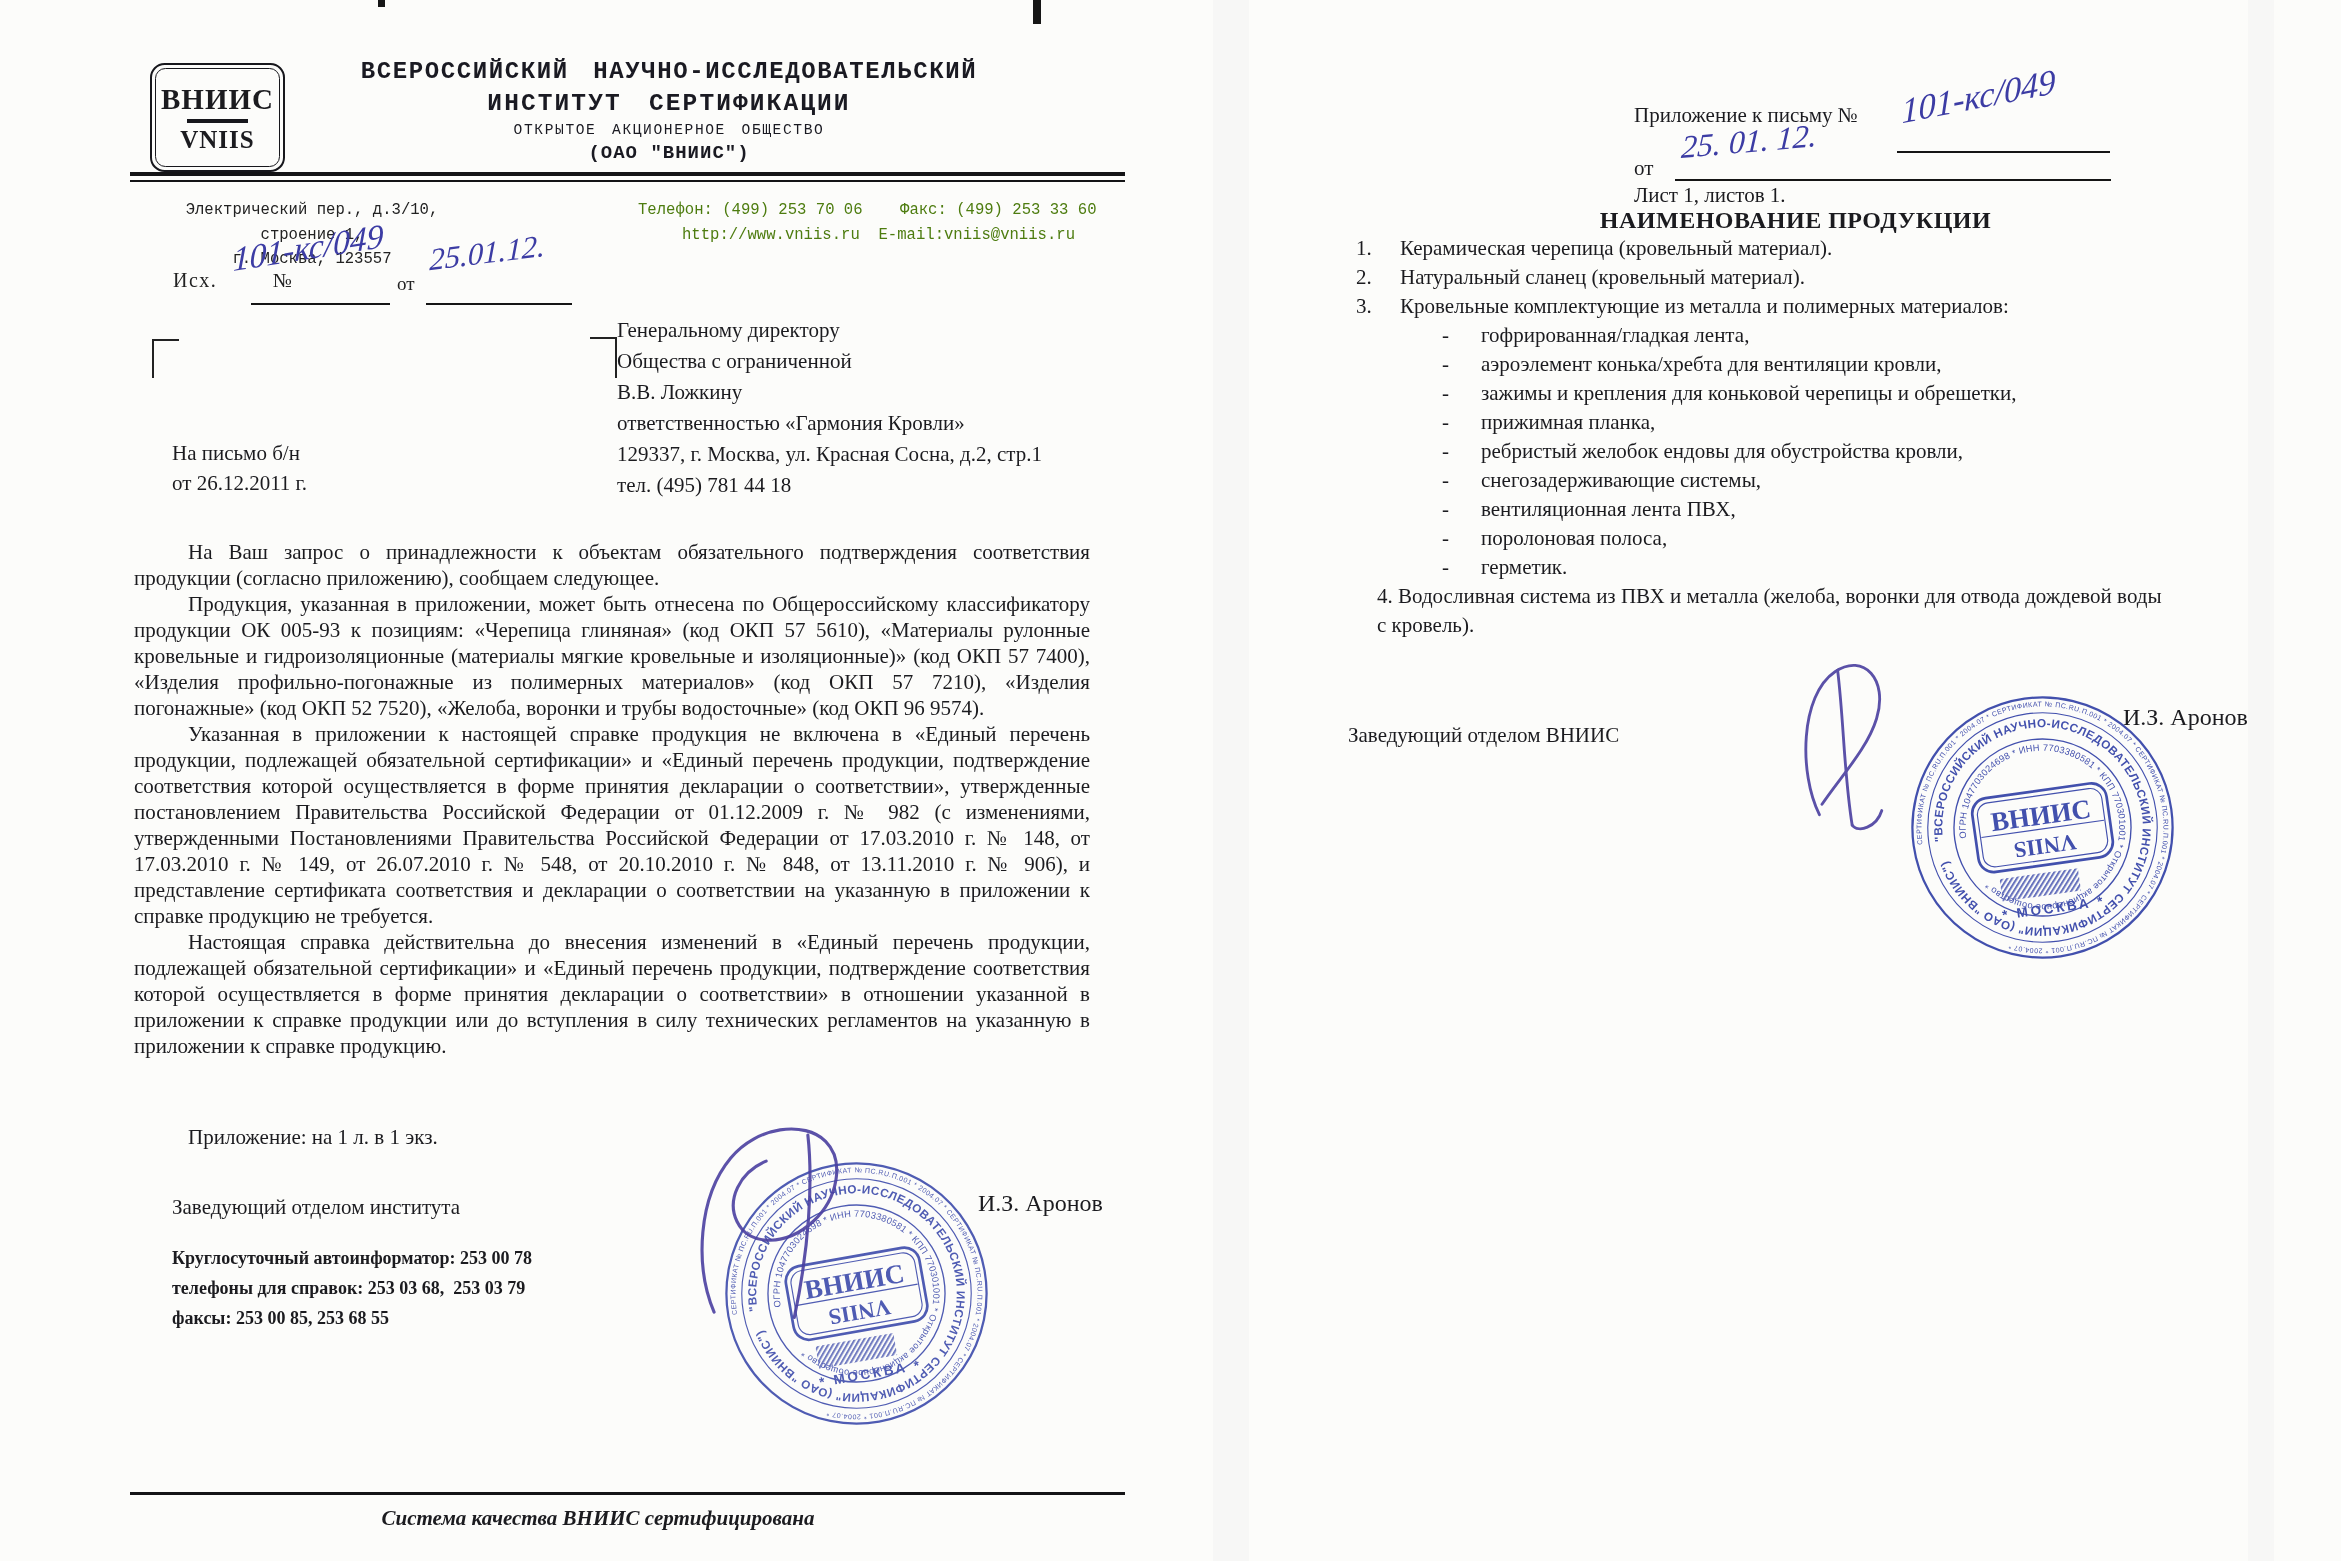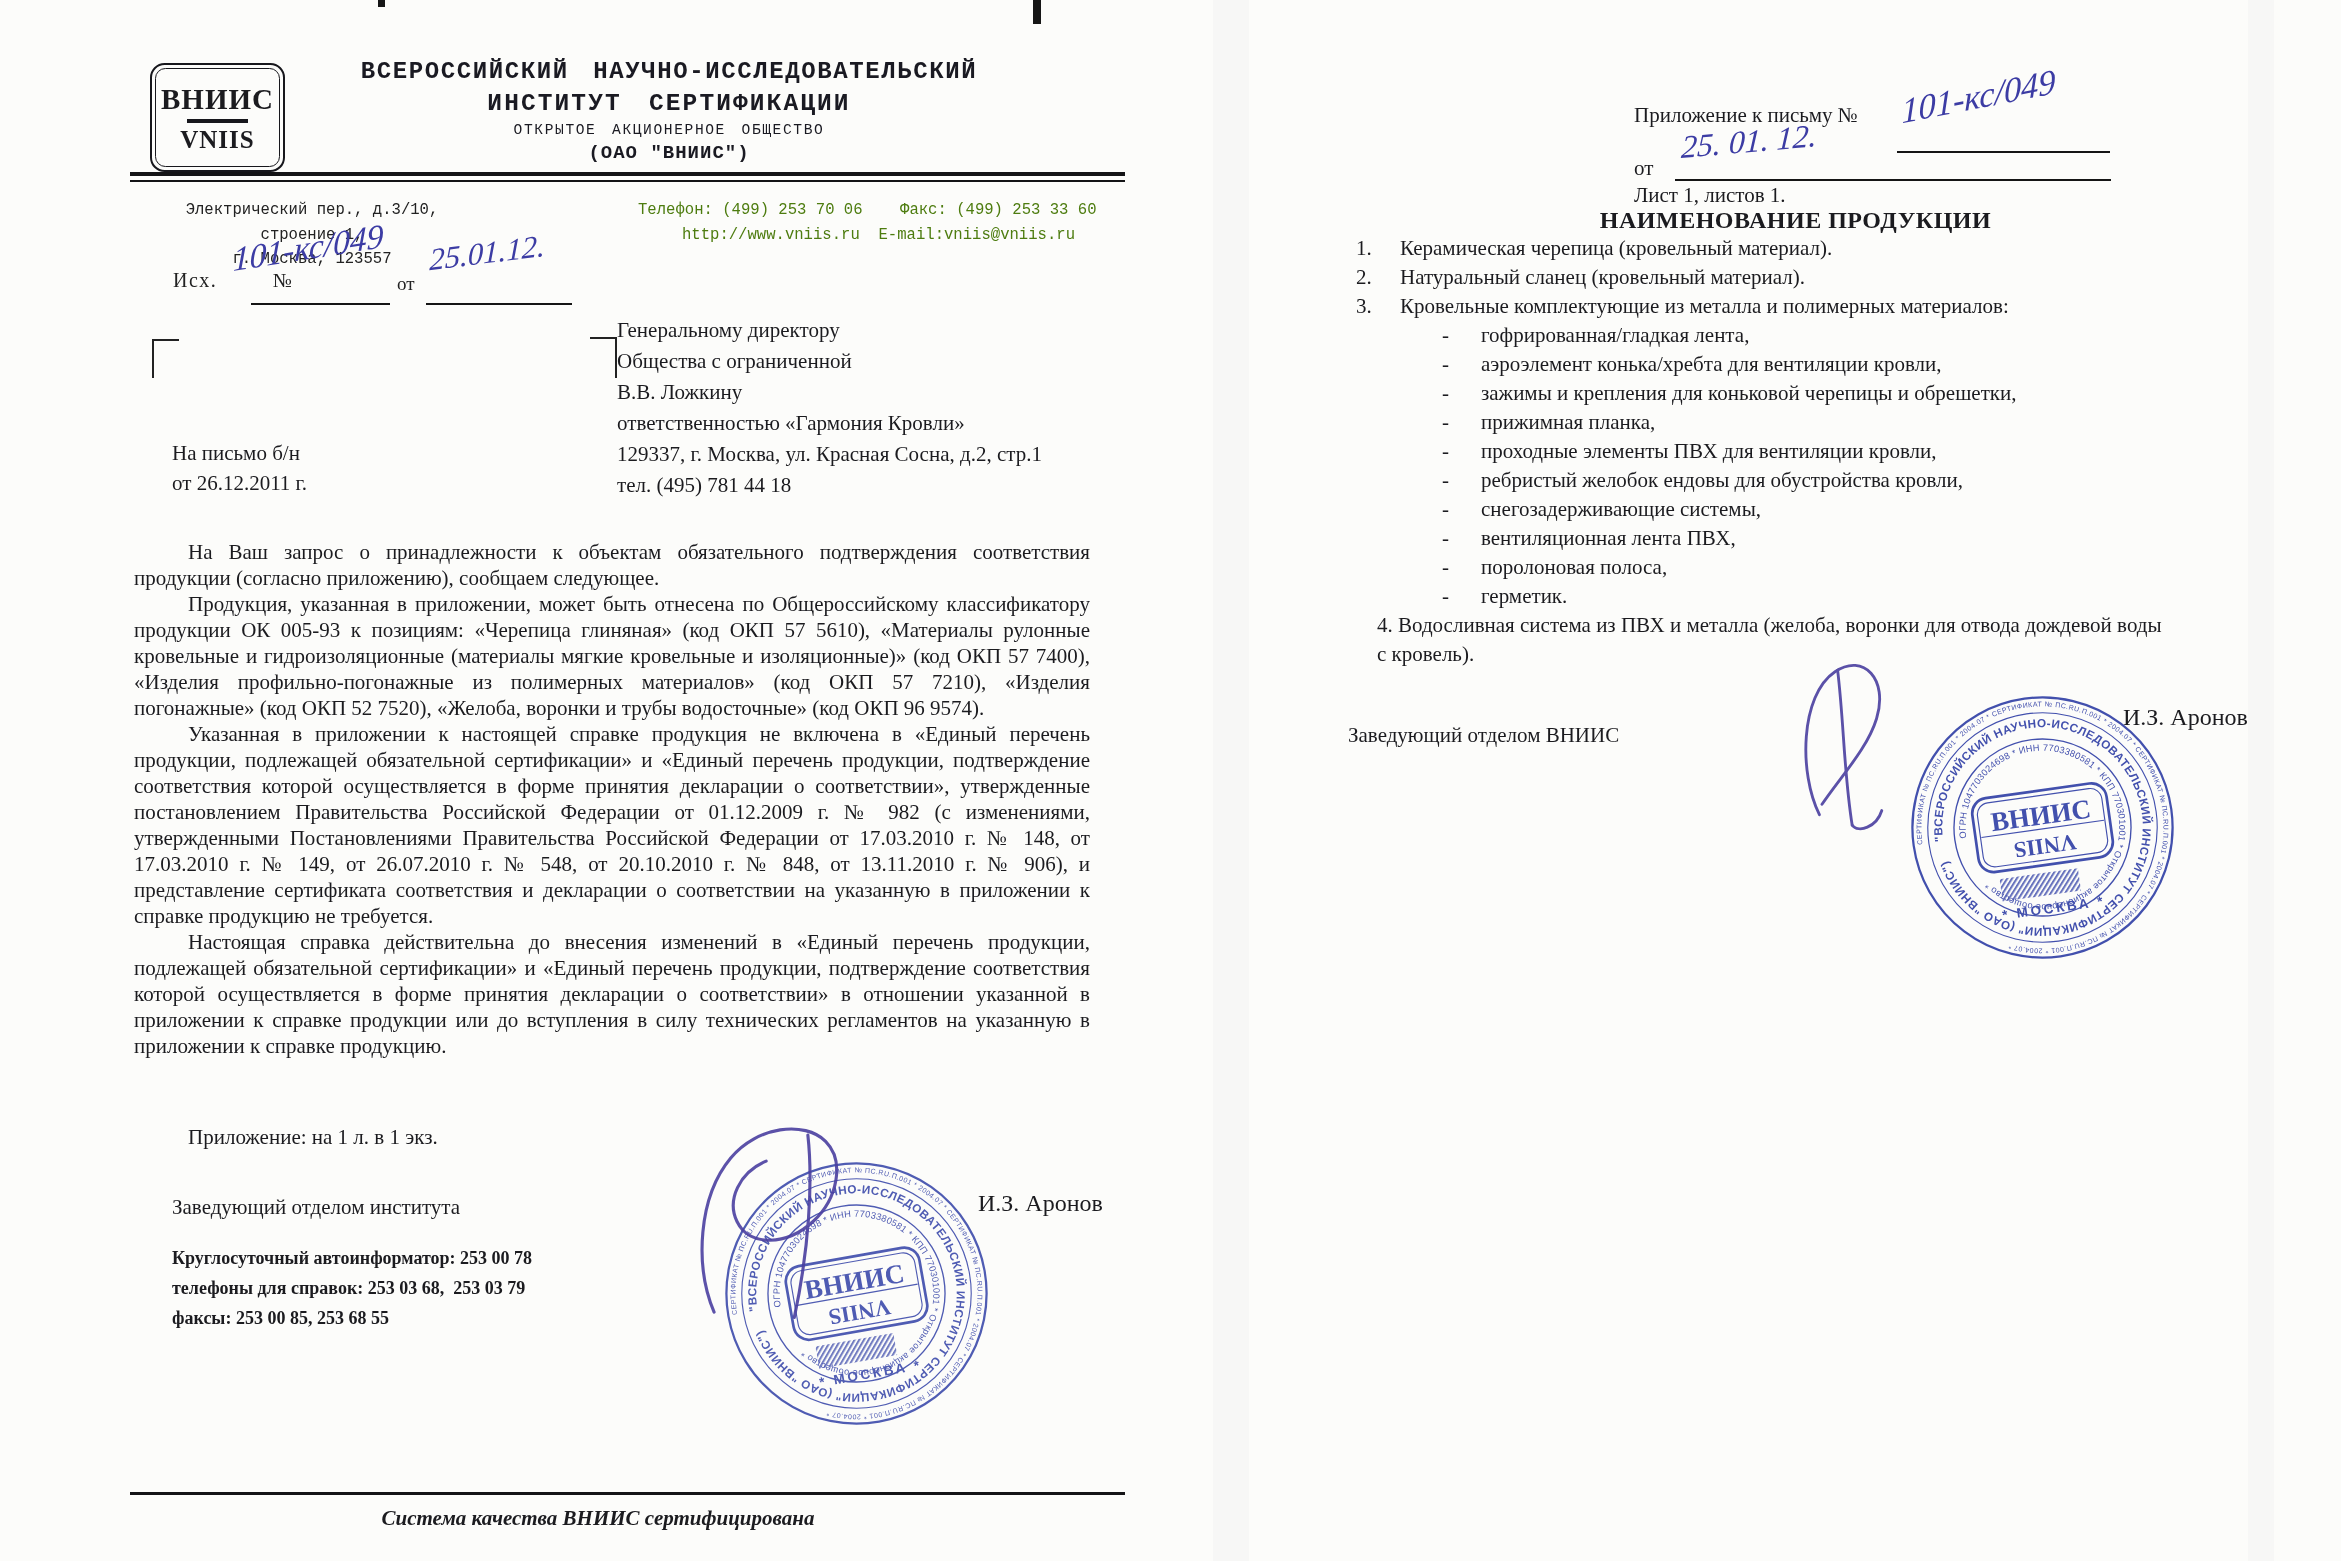--- a/index.html
+++ b/index.html
@@ -206,21 +206,20 @@
     <div class="abs p2-heading">НАИМЕНОВАНИЕ ПРОДУКЦИИ</div>
 
     <div class="abs p2-list">
       <div class="p2-row"><span class="p2-num">1.</span><span>Керамическая черепица (кровельный материал).</span></div>
       <div class="p2-row"><span class="p2-num">2.</span><span>Натуральный сланец (кровельный материал).</span></div>
       <div class="p2-row"><span class="p2-num">3.</span><span>Кровельные комплектующие из металла и полимерных материалов:</span></div>
       <div class="p2-row p2-sub"><span class="p2-dash">-</span><span>гофрированная/гладкая лента,</span></div>
       <div class="p2-row p2-sub"><span class="p2-dash">-</span><span>аэроэлемент конька/хребта для вентиляции кровли,</span></div>
       <div class="p2-row p2-sub"><span class="p2-dash">-</span><span>зажимы и крепления для коньковой черепицы и обрешетки,</span></div>
       <div class="p2-row p2-sub"><span class="p2-dash">-</span><span>прижимная планка,</span></div>
-      <div class="p2-row p2-sub"><span class="p2-dash">-</span><span>проходные элементы ПВХ для вентиляции кровли,</span></div>
       <div class="p2-row p2-sub"><span class="p2-dash">-</span><span>ребристый желобок ендовы для обустройства кровли,</span></div>
       <div class="p2-row p2-sub"><span class="p2-dash">-</span><span>снегозадерживающие системы,</span></div>
       <div class="p2-row p2-sub"><span class="p2-dash">-</span><span>вентиляционная лента ПВХ,</span></div>
       <div class="p2-row p2-sub"><span class="p2-dash">-</span><span>поролоновая полоса,</span></div>
       <div class="p2-row p2-sub"><span class="p2-dash">-</span><span>герметик.</span></div>
       <div class="p2-row p2-item4">4. Водосливная система из ПВХ и металла (желоба, воронки для отвода дождевой воды</div>
       <div class="p2-row p2-item4">с кровель).</div>
     </div>
 
     <div class="abs signer-title-2">Заведующий отделом ВНИИС</div>

